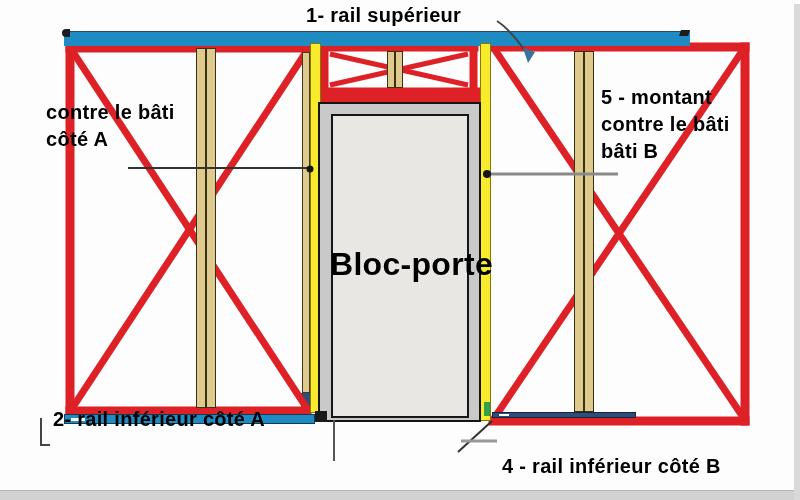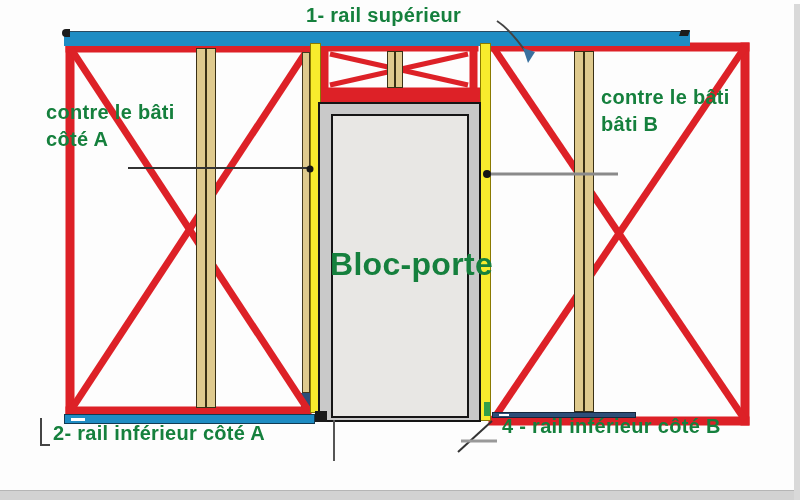--- a/index.html
+++ b/index.html
@@ -23,21 +23,21 @@
   .yellow{background:#f8eb2d;border:1px solid #8a7900;box-sizing:border-box;}
   .yel-l{left:310px;top:43px;width:11px;height:370px;}
   .yel-r{left:480px;top:43px;width:11px;height:378px;}
   .green{left:484px;top:402px;width:6px;height:14px;background:#33a04a;}
   .flange{left:301px;top:393px;width:12px;height:20px;background:#2d4e78;}
   .door-frame{left:318px;top:102px;width:163px;height:320px;background:#c9c9c9;border:2px solid #151515;box-sizing:border-box;}
   .door-panel{left:331px;top:114px;width:138px;height:304px;background:#e8e7e4;border:2px solid #151515;box-sizing:border-box;}
   .door-foot{left:315px;top:411px;width:12px;height:11px;background:#1a1a1a;}
   .edge-bottom{left:0;top:490px;width:800px;height:10px;background:#d2d2d2;border-top:1px solid #b5b5b5;box-sizing:border-box;}
   .edge-right{left:794px;top:4px;width:6px;height:496px;background:#d9d9d9;}
-  .lbl{position:absolute;color:#15803d;font-size:20px;font-weight:700;letter-spacing:.3px;white-space:nowrap;z-index:5;}
+  .lbl{position:absolute;color:#000000;font-size:20px;font-weight:700;letter-spacing:.3px;white-space:nowrap;z-index:5;}
   .lbl .ln{line-height:27px;}
   .door-lbl{left:330px;top:246px;width:140px;text-align:left;font-size:32px;}
 </style>
 </head>
 <body>
 
 <div id="stage">
 
   <div class="abs z1 flange"></div>
 
@@ -106,27 +106,28 @@
     <line x1="128" y1="168" x2="307" y2="168" stroke="#333" stroke-width="2"></line>
     <circle cx="310" cy="169" r="3.5" fill="#151515"></circle>
     <line x1="487" y1="174" x2="618" y2="174" stroke="#8a8a8a" stroke-width="3"></line>
     <circle cx="487" cy="174" r="4" fill="#151515"></circle>
     <line x1="458" y1="452" x2="492" y2="421" stroke="#333" stroke-width="2"></line>
     <line x1="461" y1="441" x2="497" y2="441" stroke="#999" stroke-width="3"></line>
     <line x1="334" y1="420" x2="334" y2="461" stroke="#555" stroke-width="2"></line>
   </svg>
 
   <div class="lbl" style="left:306px;top:4px;">1- rail supérieur</div>
-  <div class="lbl" style="left:53px;top:422px;">2- rail inférieur côté A</div>
+  <div class="lbl" style="left:53px;top:408px;">2- rail inférieur côté A</div>
   <div class="lbl" style="left:46px;top:99px;">
     <div class="ln">contre le bâti</div>
     <div class="ln">côté A</div>
   </div>
-  <div class="lbl" style="left:502px;top:415px;text-align:right;">4 - rail inférieur côté B</div>
+  <div class="lbl" style="left:502px;top:455px;text-align:right;">4 - rail inférieur côté B</div>
   <div class="lbl" style="left:601px;top:84px;">
+    <div class="ln">5 - montant</div>
     <div class="ln">contre le bâti</div>
     <div class="ln">bâti B</div>
   </div>
   <div class="lbl door-lbl">Bloc-porte</div>
 
   <div class="abs z3 edge-bottom"></div>
   <div class="abs z3 edge-right"></div>
 </div>
 
 </body></html>

